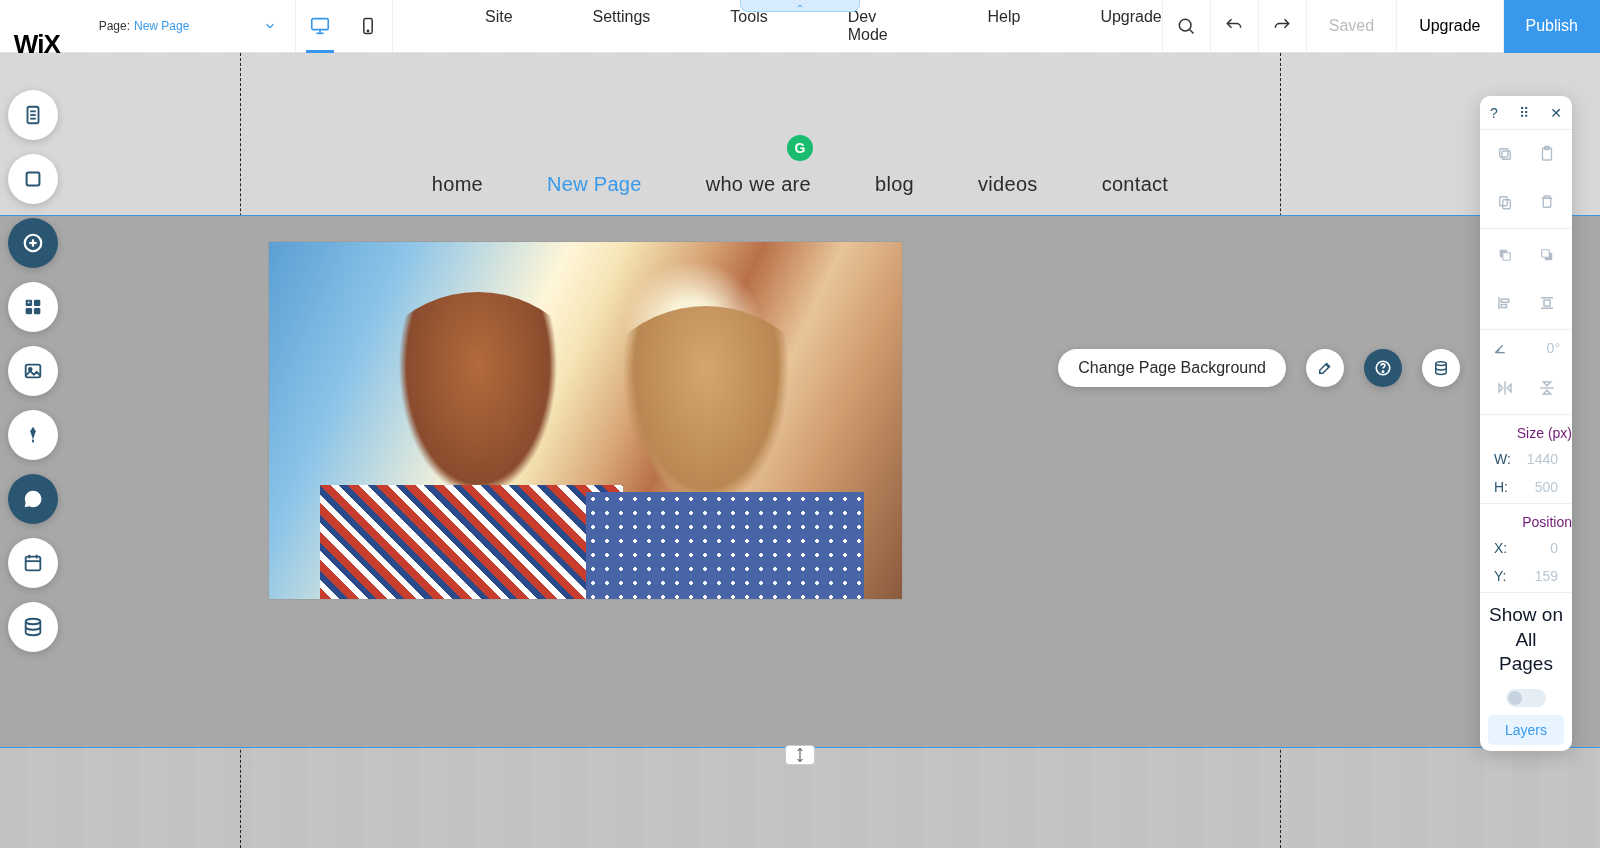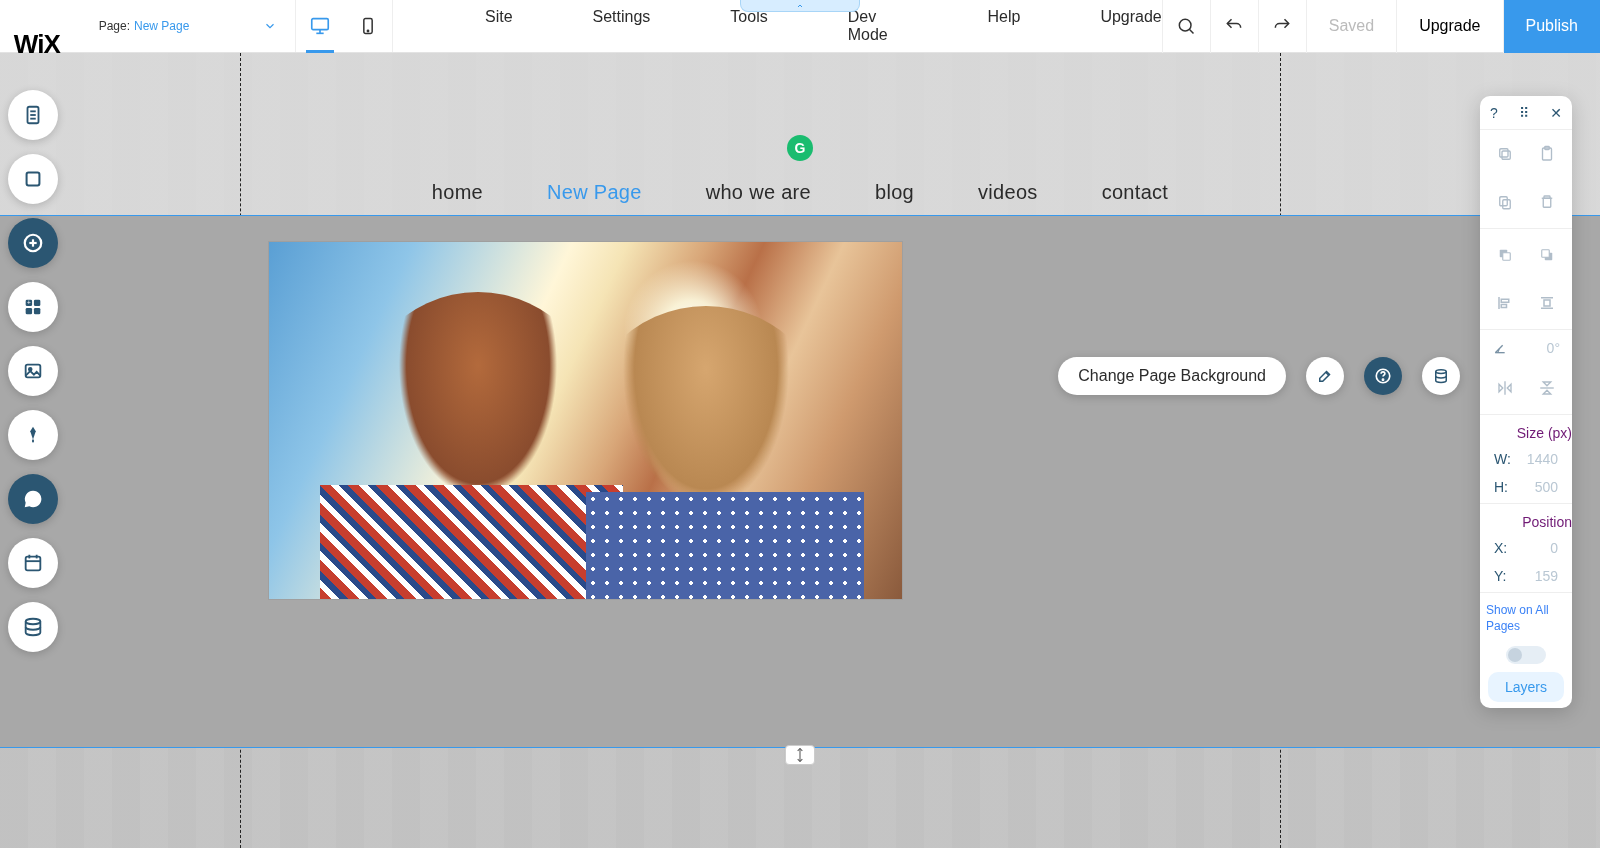--- a/index.html
+++ b/index.html
@@ -31,63 +31,63 @@
   .left-tools { position:absolute; top:90px; left:8px; display:flex; flex-direction:column; gap:14px; z-index:40; }
   .circ { width:50px; height:50px; border-radius:50%; background:#fff; box-shadow:0 2px 8px rgba(0,0,0,0.18); display:flex; align-items:center; justify-content:center; cursor:pointer; color:#2b5672; }
   .circ.dark { background:#2b5672; color:#fff; }
 
   
   .canvas { position:absolute; top:53px; left:0; right:0; bottom:0; background:#d4d4d4; }
   .guide-v { position:absolute; top:0; bottom:0; border-left:1.5px dashed #222; }
   .guide-v.l { left:240px; } .guide-v.r { left:1280px; }
   .header-strip { position:absolute; top:0; left:0; right:0; height:162px; background:rgba(230,230,230,0.6); }
 
-  .nav-menu { position:absolute; top:128px; left:0; right:0; display:flex; justify-content:center; gap:64px; font-size:20px; color:#2b2b2b; font-family:Georgia, 'Times New Roman', serif; letter-spacing:0.3px; }
+  .nav-menu { position:absolute; top:120px; left:0; right:0; display:flex; justify-content:center; gap:64px; font-size:20px; color:#2b2b2b; font-family:Georgia, 'Times New Roman', serif; letter-spacing:0.3px; }
   .nav-menu span { cursor:pointer; }
   .nav-menu span.active { color:#3899ec; }
 
   .g-badge { position:absolute; top:82px; left:50%; transform:translateX(-50%); width:26px; height:26px; border-radius:50%; background:#1abc6f; color:#fff; display:flex; align-items:center; justify-content:center; font-weight:700; font-size:14px;}
 
   .section-sel { position:absolute; top:162px; left:0; right:0; height:533px; border:1.5px dashed #3899ec; border-left:none; border-right:none; background:#a8a8a8;}
   .section-sel::before, .section-sel::after { content:""; position:absolute; left:0; right:0; height:1px; background:#3899ec;}
   .section-sel::before{top:-1px;} .section-sel::after{bottom:-1px;}
 
   .stripe-bg{position:absolute;inset:0;background:repeating-linear-gradient(90deg,#9f9f9f 0 28px,#a8a8a8 28px 56px);opacity:0.35;}
   .section-stripes{position:absolute;top:0;left:0;right:0;height:100%;}
 
   .photo { position:absolute; top:189px; left:269px; width:633px; height:357px; background:linear-gradient(115deg,#5a9fd4 0%,#8ec5e8 18%,#fff6d8 38%,#f5e4b5 45%,#d8a678 55%,#b97048 62%,#e8c499 72%,#cf9a6e 82%,#8a5a3c 100%); box-shadow:0 0 0 1px rgba(0,0,0,0.05);}
   .photo::before{content:"";position:absolute;right:22%;top:5%;width:140px;height:140px;border-radius:50%;background:radial-gradient(circle,#fff 0%,rgba(255,255,230,0.85)30%,rgba(255,255,200,0)70%);}
   .photo .child1{position:absolute;left:12%;top:14%;width:42%;height:82%;background:radial-gradient(ellipse at 50% 25%,#b36a3c 0%,#8a4c2e 38%,transparent 42%),radial-gradient(ellipse at 50% 45%,#f1c19a 0%,#e5a77e 25%,transparent 30%);border-radius:50% 50% 10% 10%;}
   .photo .child2{position:absolute;right:10%;top:18%;width:42%;height:80%;background:radial-gradient(ellipse at 50% 22%,#d6a66f 0%,#b98852 38%,transparent 44%),radial-gradient(ellipse at 50% 45%,#f5cfa8 0%,#e8b68c 25%,transparent 32%);border-radius:50% 50% 10% 10%;}
   .photo .shirt1{position:absolute;left:8%;bottom:0;width:48%;height:32%;background:repeating-linear-gradient(45deg,#c73e2e 0 8px,#fff 8px 14px,#2a4a8a 14px 20px);}
   .photo .shirt2{position:absolute;right:6%;bottom:0;width:44%;height:30%;background:#4a64a8;background-image:radial-gradient(#fff 2px,transparent 2px);background-size:14px 14px;}
 
-  .ctx-bar { position:absolute; top:304px; right:140px; display:flex; align-items:center; gap:20px; z-index:30;}
+  .ctx-bar { position:absolute; top:296px; right:140px; display:flex; align-items:center; gap:20px; z-index:30;}
   .ctx-pill { background:#fff; border-radius:22px; padding:10px 20px; font-size:16px; color:#2b2b2b; box-shadow:0 2px 10px rgba(0,0,0,0.18); cursor:pointer;}
   .ctx-circ { width:38px; height:38px; border-radius:50%; background:#fff; box-shadow:0 2px 10px rgba(0,0,0,0.18); display:flex; align-items:center; justify-content:center; color:#2b5672; cursor:pointer;}
   .ctx-circ.dark{background:#2b5672;color:#fff;}
 
   .resize-handle { position:absolute; top:692px; left:50%; transform:translateX(-50%); width:30px; height:20px; background:#fff; border:1px solid #ccc; border-radius:4px; display:flex; align-items:center; justify-content:center; color:#666; cursor:ns-resize; z-index:25;}
 
   
   .right-panel { position:absolute; top:96px; right:28px; width:92px; background:#fff; border-radius:10px; box-shadow:0 4px 20px rgba(0,0,0,0.18); z-index:60; padding-bottom:6px;}
   .rp-head { height:34px; display:flex; align-items:center; justify-content:space-between; padding:0 10px; border-bottom:1px solid #eee;}
   .rp-head span{color:#2b5672;cursor:pointer;font-size:14px;}
   .rp-row { display:flex; justify-content:space-around; padding:10px 4px; }
   .rp-ico { width:36px; height:28px; display:flex; align-items:center; justify-content:center; color:#b0bdc9; cursor:pointer;}
   .rp-sep { border-top:1px solid #eee; margin:2px 0;}
   .rp-angle { display:flex; align-items:center; justify-content:space-between; padding:8px 12px; color:#7a92a5; font-size:14px;}
   .rp-angle .val{color:#b9c7d3;}
   .rp-section-title{text-align:right;font-size:14px;color:#701a75;padding:8px 0 4px;}
   .rp-field{display:flex;justify-content:space-between;padding:6px 14px;font-size:14px;}
   .rp-field .k{color:#2b5672;} .rp-field .v{color:#b9c7d3;}
-  .rp-show{padding:8px 6px;text-align:left;font-size:12px;color:#3b82f6;line-height:1.3;}
+  .rp-show{padding:8px 6px;text-align:center;font-size:19px;color:#0f172a;line-height:1.3;}
   .rp-toggle{width:40px;height:18px;border-radius:10px;background:#e6eef5;margin:4px auto 8px;position:relative;cursor:pointer;}
   .rp-toggle::after{content:"";position:absolute;left:2px;top:2px;width:14px;height:14px;border-radius:50%;background:#c6d3df;}
-  .rp-layers{margin:4px 8px 0;background:#e8f4ff;color:#3899ec;text-align:center;font-size:14px;padding:7px 0;border-radius:10px;cursor:pointer;}
+  .rp-layers{margin:4px 8px 0;background:#e8f4ff;color:#3899ec;text-align:center;font-size:14px;padding:7px 0;border-radius:5px;cursor:pointer;}
 
   svg { display:block; }
 </style>
 </head>
 <body>
 
 <div class="topbar">
   <div class="logo">WiX</div>
   <div class="page-sel">
     <span class="lbl">Page:</span>

